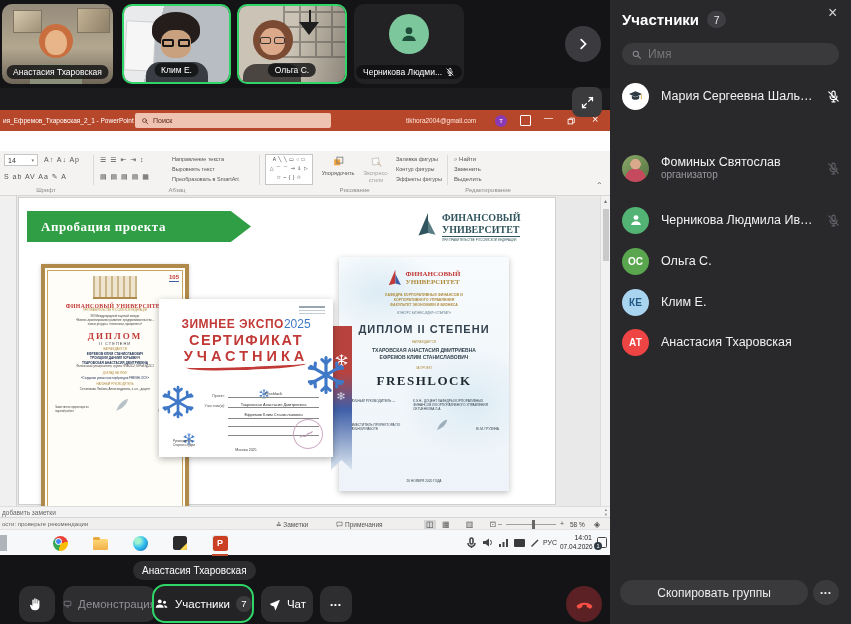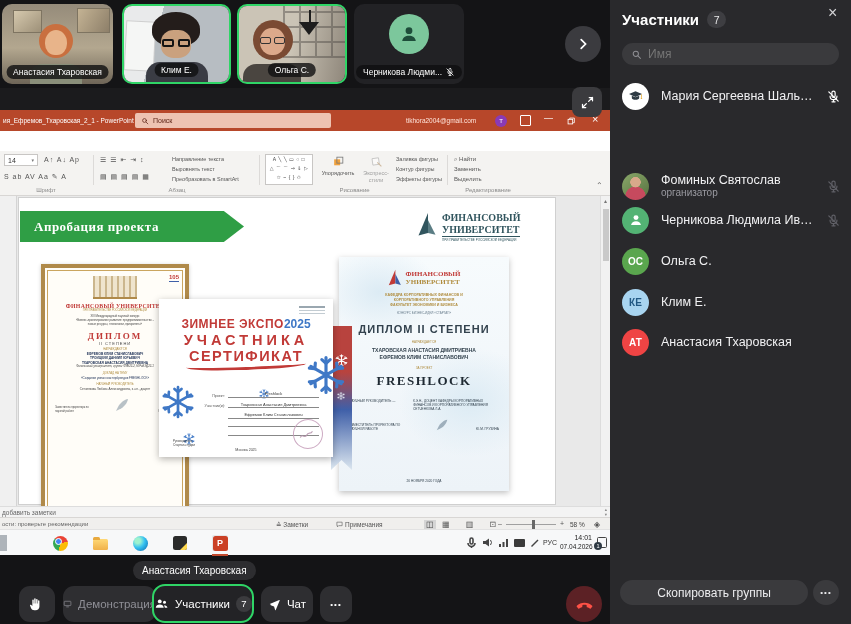--- a/index.html
+++ b/index.html
@@ -302,21 +302,21 @@
 
       <div class="abs" style="left:0;top:86px;width:610px;height:310px;background:#e9e9e9;overflow:hidden">
         <div class="abs" style="left:0;top:0;width:17px;height:310px;background:#f0f0f0;border-right:1px solid #d4d4d4"></div>
         <div class="abs" style="left:600px;top:0;width:10px;height:310px;background:#f1f1f1;border-left:1px solid #dcdcdc">
           <div style="text-align:center;font-size:6px;color:#777;line-height:10px">▴</div>
           <div style="margin:3px 2px;width:6px;height:52px;background:#c9c9c9"></div>
         </div>
 
         <div class="abs" style="left:18px;top:1px;width:538px;height:308px;background:#fff;border:1px solid #d0d0d0">
 
-          <div class="abs" style="left:1px;top:13px;width:224px;height:31px;background:#2f9e45;clip-path:polygon(0 0,91% 0,100% 50%,91% 100%,0 100%)">
+          <div class="abs" style="left:8px;top:13px;width:224px;height:31px;background:#2f9e45;clip-path:polygon(0 0,91% 0,100% 50%,91% 100%,0 100%)">
             <div class="ser" style="color:#fff;font-weight:bold;font-size:13px;line-height:31px;padding-left:14px;letter-spacing:.5px">Апробация проекта</div>
           </div>
 
           <div class="abs" style="left:398px;top:14px;display:flex;gap:5px;align-items:flex-start">
             <svg width="20" height="26">
                 <use href="#i-sail-teal"></use>
               </svg>
             <div>
               <div class="ser" style="font-size:10px;line-height:11.5px;font-weight:bold;color:#31555e">ФИНАНСОВЫЙ</div>
               <div class="ser" style="font-size:10px;line-height:11.5px;font-weight:bold;color:#31555e">УНИВЕРСИТЕТ</div>
@@ -406,24 +406,24 @@
           </div>
 
           <div class="abs" style="left:140px;top:101px;width:174px;height:158px;background:#fff;z-index:4;box-shadow:0 2px 7px rgba(0,0,0,.3)">
             <div class="abs" style="right:8px;top:7px;width:26px">
               <div style="height:2px;background:#9aa7b0;margin-bottom:1.5px"></div>
               <div style="height:1.5px;background:#c3ccd2;margin-bottom:1.5px"></div>
               <div style="height:1.5px;background:#c3ccd2"></div>
             </div>
             <div class="ctr" style="margin-top:15px">
               <div>
-                <span style="font-size:12px;font-weight:800;color:#c13a37;letter-spacing:.5px">ЗИМНЕЕ ЭКСПО</span><span style="font-size:12px;font-weight:700;color:#3f78c6">2025</span>
+                <span style="font-size:12px;font-weight:800;color:#c13a37;letter-spacing:.5px">ЗИМНЕЕ ЭКСПО</span><span style="font-size:12px;font-weight:400;color:#3f78c6">2025</span>
               </div>
+              <div style="font-size:14.5px;font-weight:800;color:#c13a37;letter-spacing:1.5px;line-height:16px">СЕРТИФИКАТ</div>
               <div style="font-size:14.5px;font-weight:800;color:#c13a37;letter-spacing:4px;line-height:16px">УЧАСТНИКА</div>
-              <div style="font-size:14.5px;font-weight:800;color:#c13a37;letter-spacing:1.5px;line-height:16px">СЕРТИФИКАТ</div>
               <div style="width:120px;height:9px;border-bottom:3px solid #c13a37;border-radius:50%;margin:-3px auto 0;transform:rotate(-2deg)"></div>
             </div>
             <svg class="snow" width="34" height="34" style="left:2px;top:86px">
                 <use href="#i-snow"></use>
               </svg>
             <svg class="snow" width="40" height="40" style="right:-13px;top:56px">
                 <use href="#i-snow"></use>
               </svg>
             <svg class="snow" width="10" height="10" style="left:100px;top:90px">
                 <use href="#i-snow"></use>
@@ -607,21 +607,21 @@
             <use href="#i-cap"></use>
           </svg>
         </div>
       <div class="pname">Мария Сергеевна Шальнева</div>
       <svg class="pmic bright">
           <use href="#i-mic-off"></use>
         </svg>
     </div>
 
 
-    <div class="prow" style="top:166px">
+    <div class="prow" style="top:148px">
       <div class="pavatar" style="background:radial-gradient(circle at 50% 34%,#d8a98a 0 5px,transparent 5.5px),radial-gradient(circle at 50% 88%,#c64a5e 0 10px,transparent 10.5px),linear-gradient(140deg,#8aa86a,#55703f)"></div>
       <div style="flex:1;min-width:0">
         <div class="pname">Фоминых Святослав</div>
         <div class="psub">организатор</div>
       </div>
       <svg class="pmic">
           <use href="#i-mic-off"></use>
         </svg>
     </div>
 

